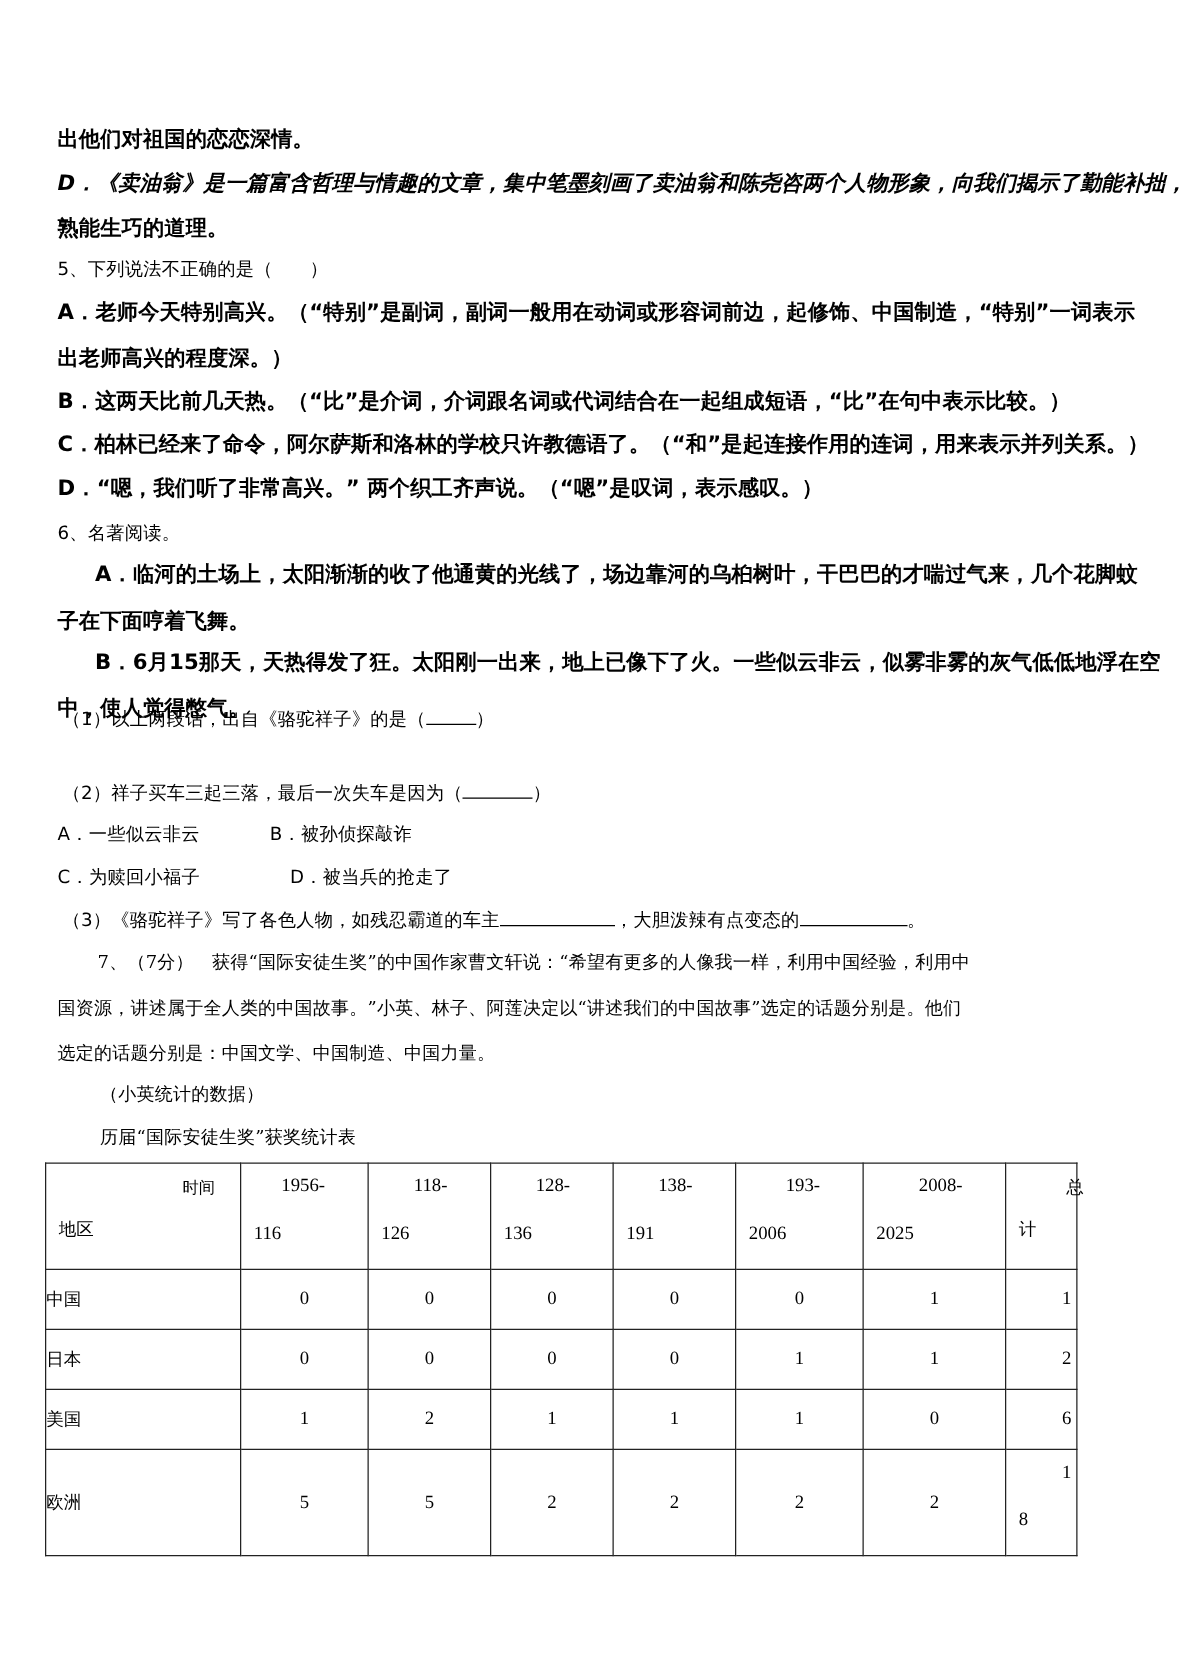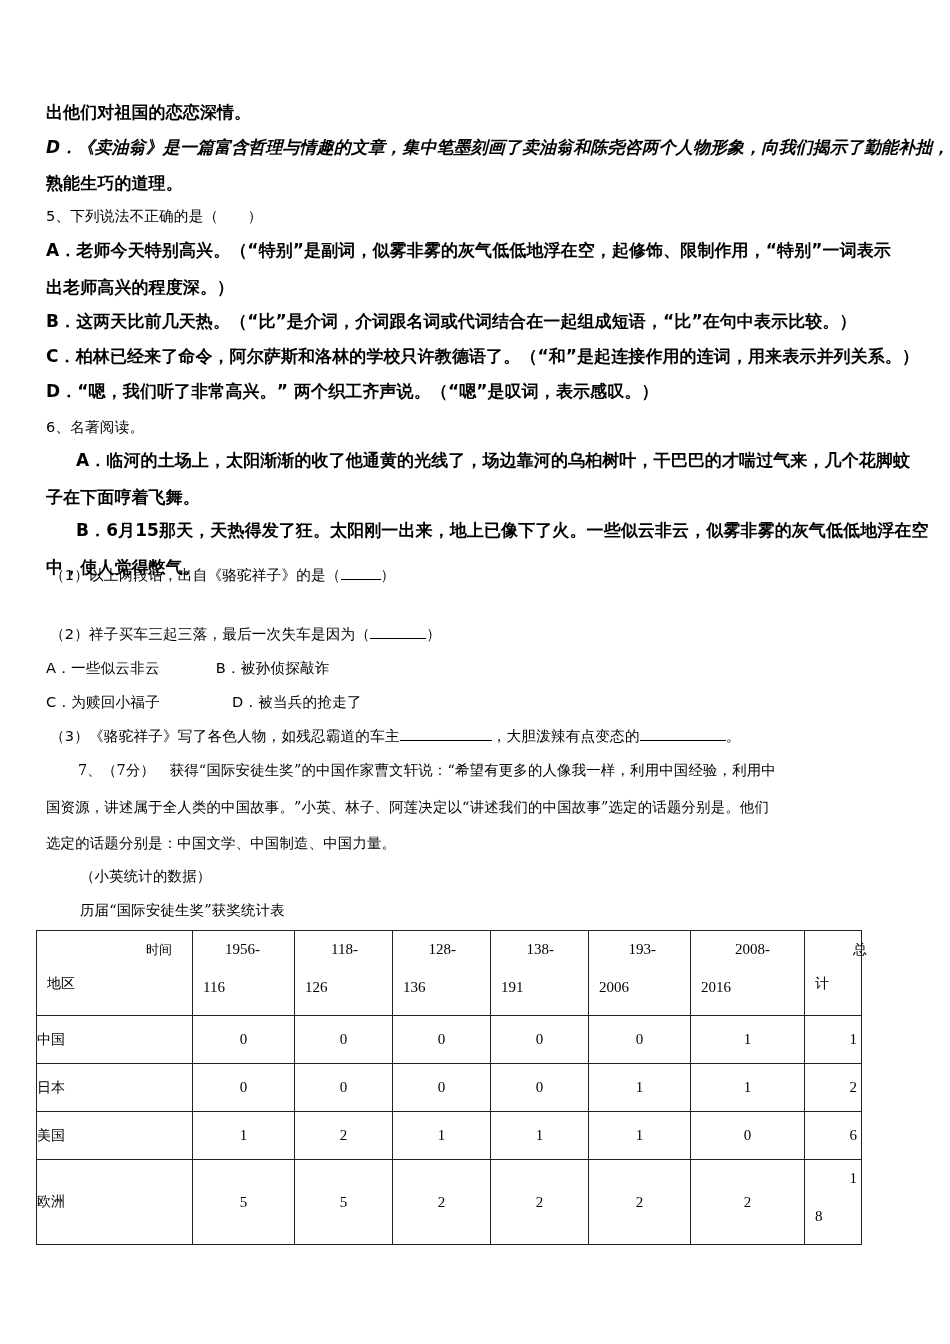--- a/index.html
+++ b/index.html
@@ -117,21 +117,21 @@
     }
   </style>
 </head>
 <body>
 
 <div class="line bold" style="top:102px;">出他们对祖国的恋恋深情。</div>
 <div class="line bold" style="top:137px;font-style:italic;">D．《卖油翁》是一篇富含哲理与情趣的文章，集中笔墨刻画了卖油翁和陈尧咨两个人物形象，向我们揭示了勤能补拙，</div>
 <div class="line bold" style="top:173px;">熟能生巧的道理。</div>
 
 <div class="line sans" style="top:206px;">5、下列说法不正确的是（　　）</div>
-<div class="line bold" style="top:240px;">A．老师今天特别高兴。（“特别”是副词，似雾非雾的灰气低低地浮在空，起修饰、限制作用，“特别”一词表示</div>
+<div class="line bold" style="top:240px;">A．老师今天特别高兴。（“特别”是副词，副词一般用在动词或形容词前边，起修饰、中国制造，“特别”一词表示</div>
 <div class="line bold" style="top:277px;">出老师高兴的程度深。）</div>
 <div class="line bold" style="top:311px;">B．这两天比前几天热。（“比”是介词，介词跟名词或代词结合在一起组成短语，“比”在句中表示比较。）</div>
 <div class="line bold" style="top:346px;">C．柏林已经来了命令，阿尔萨斯和洛林的学校只许教德语了。（“和”是起连接作用的连词，用来表示并列关系。）</div>
 <div class="line bold" style="top:381px;">D．“嗯，我们听了非常高兴。” 两个织工齐声说。（“嗯”是叹词，表示感叹。）</div>
 
 <div class="line sans" style="top:417px;">6、名著阅读。</div>
 <div class="line bold indent" style="top:450px;">A．临河的土场上，太阳渐渐的收了他通黄的光线了，场边靠河的乌桕树叶，干巴巴的才喘过气来，几个花脚蚊</div>
 <div class="line bold" style="top:487px;">子在下面哼着飞舞。</div>
 <div class="line bold indent" style="top:520px;">B．6月15那天，天热得发了狂。太阳刚一出来，地上已像下了火。一些似云非云，似雾非雾的灰气低低地浮在空</div>
 <div class="line bold" style="top:557px;">中，使人觉得憋气。</div>
@@ -203,21 +203,21 @@
         </td>
     <td>
           <div class="cell-inner" style="height:84px;">
             <span class="hdr-top">193-</span>
             <span class="hdr-bot">2006</span>
           </div>
         </td>
     <td>
           <div class="cell-inner" style="height:84px;text-decoration:underline;">
             <span class="hdr-top">2008-</span>
-            <span class="hdr-bot">2016</span>
+            <span class="hdr-bot">2025</span>
           </div>
         </td>
     <td>
           <div class="cell-inner" style="height:84px;">
             <span class="total-split-top" style="font-family:'DejaVu Serif',serif;font-size:14px;right:-6px;">总</span>
             <span class="total-split-bot" style="font-family:'DejaVu Serif',serif;font-size:14px;top:44px;">计</span>
           </div>
         </td>
   </tr>
 

